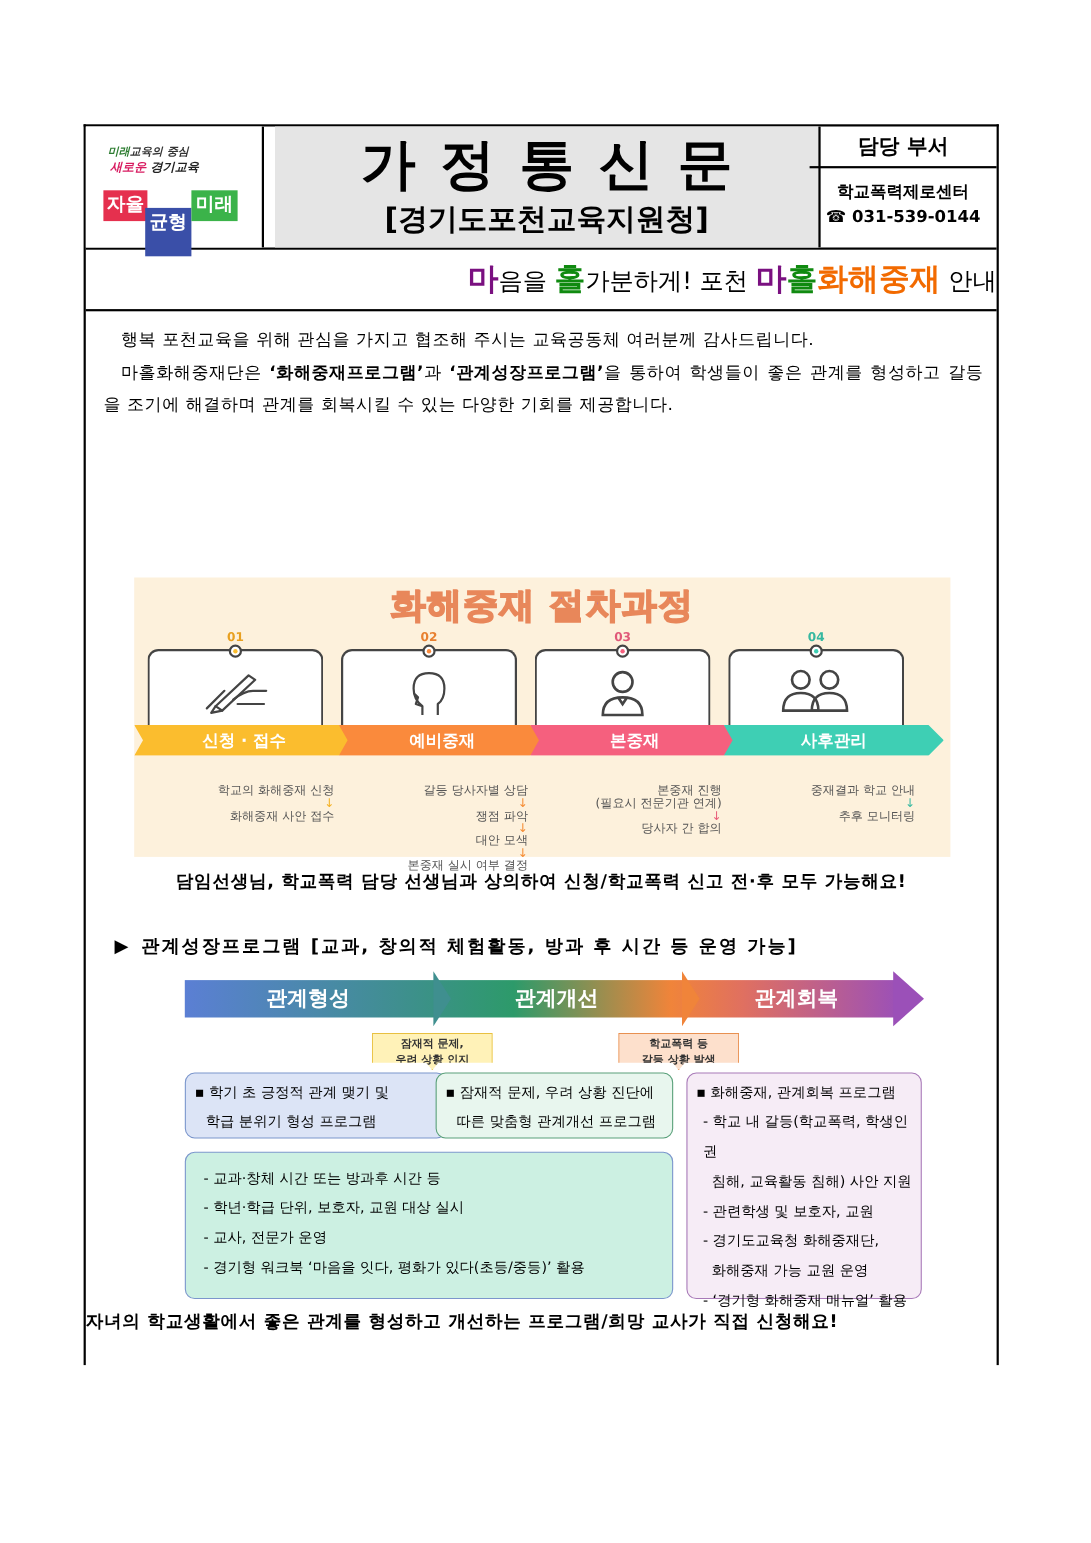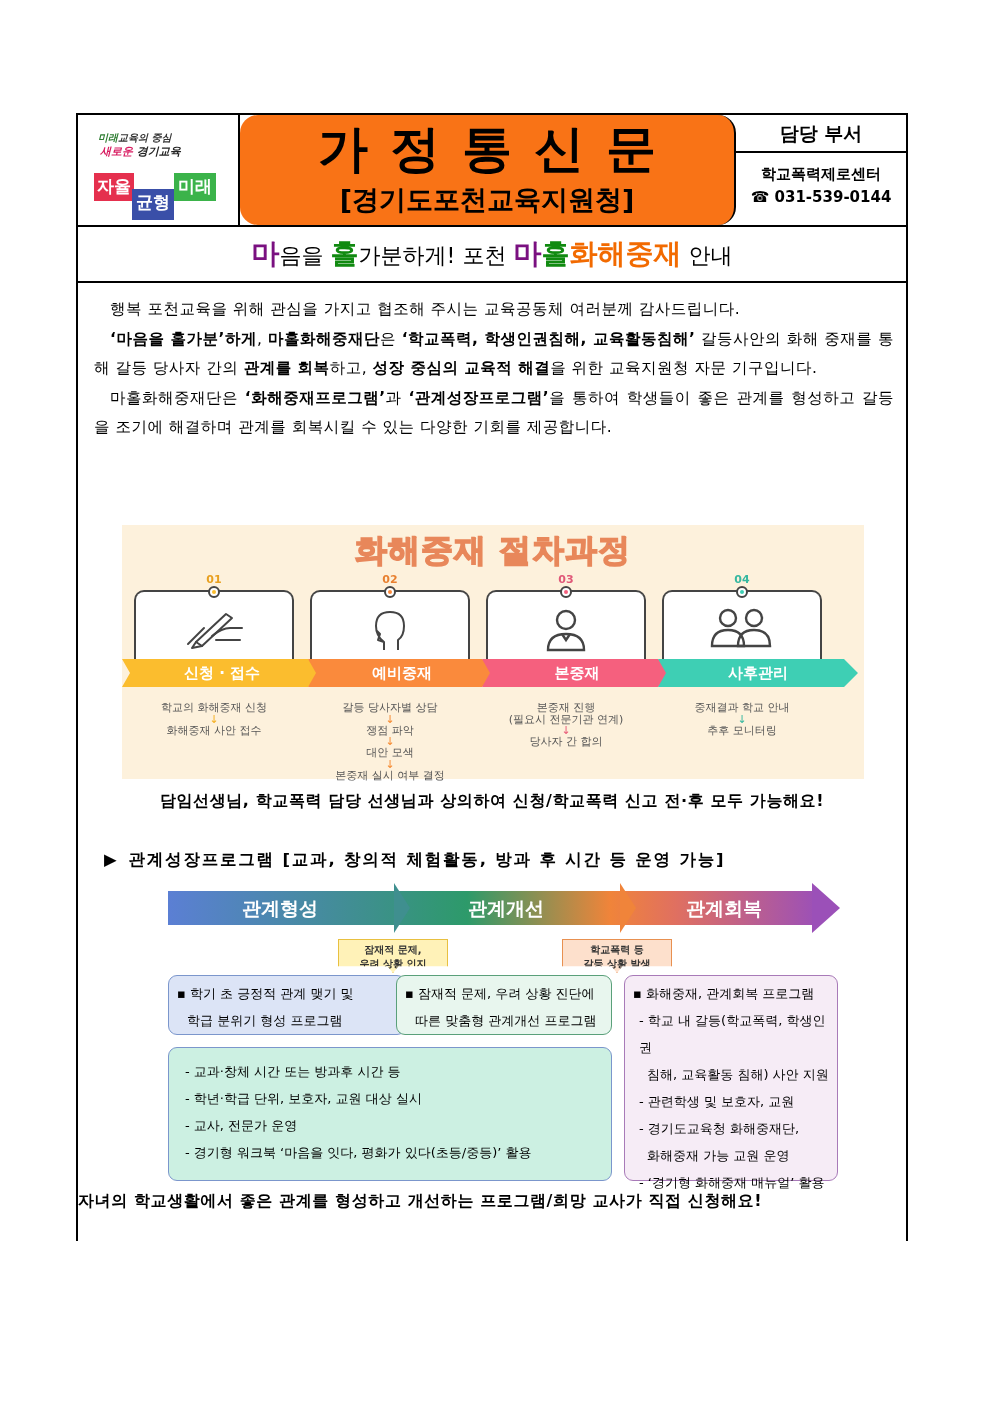--- a/index.html
+++ b/index.html
@@ -7,48 +7,48 @@
   .frame { position: absolute; left: 76px; top: 113px; width: 832px; height: 1128px; border-left: 2px solid #000; border-right: 2px solid #000; border-top: 2px solid #000; }
   .hdr { position: absolute; left: 0; top: 0; width: 828px; height: 112px; border-bottom: 2px solid #000; }
   .logo-cell { position: absolute; left: 0; top: 0; width: 162px; height: 110px; border-right: 2px solid #000; background: #fff; }
   .logo-line1 { position: absolute; left: 20px; top: 16px; font-size: 10px; font-weight: bold; font-style: italic; color: #333; }
   .logo-line1 .acc { color: #2e7d32; }
   .logo-line2 { position: absolute; left: 22px; top: 29px; font-size: 11px; font-weight: bold; font-style: italic; color: #d81b60; }
   .logo-line2 .blk { color: #222; }
   .logo-blocks { position: absolute; left: 16px; top: 54px; width: 124px; height: 50px; }
   .lb { position: absolute; color: #fff; font-weight: bold; font-size: 17px; text-align: center; line-height: 26px; }
   .lb1 { left: 0; top: 4px; width: 40px; height: 28px; background: #e5304e; }
-  .lb2 { left: 38px; top: 20px; width: 42px; height: 31px; background: #3a4fa8; }
+  .lb2 { left: 38px; top: 20px; width: 42px; height: 44px; background: #3a4fa8; }
   .lb3 { left: 80px; top: 4px; width: 42px; height: 28px; background: #3bb34a; }
-  .title-cell { position: absolute; left: 162px; top: 0; width: 496px; height: 110px; background: #f97316; border-right: 2px solid #000; text-align: center; border-radius: 18px; }
+  .title-cell { position: absolute; left: 172px; top: 0; width: 496px; height: 110px; background: #e5e5e5; border-right: 2px solid #000; text-align: center; }
   .title-main { font-size: 50px; font-weight: bold; letter-spacing: 22px; margin-top: 2px; line-height: 64px; padding-left: 22px; }
   .title-sub { font-size: 27px; font-weight: bold; line-height: 38px; }
   .dept-cell { position: absolute; left: 658px; top: 0; width: 170px; height: 110px; }
   .dept-label { height: 38px; border-bottom: 2px solid #000; text-align: center; font-size: 19px; font-weight: bold; line-height: 36px; }
   .dept-name { text-align: center; font-size: 15px; font-weight: bold; margin-top: 12px; }
   .dept-phone { text-align: center; font-size: 15px; font-weight: bold; margin-top: 4px; }
-  .banner { position: absolute; left: 0; top: 112px; width: 828px; height: 56px; border-bottom: 2px solid #000; text-align: center; font-size: 22px; line-height: 54px; }
+  .banner { position: absolute; left: 0; top: 112px; width: 828px; height: 56px; border-bottom: 2px solid #000; text-align: right; font-size: 22px; line-height: 54px; }
   .banner .big { font-size: 28px; font-weight: bold; }
   .banner .purple { color: #7a1080; }
   .banner .green { color: #108a10; }
   .banner .orange { color: #f26a00; }
   .intro { position: absolute; left: 16px; top: 180px; width: 800px; font-size: 15.5px; line-height: 29.5px; text-align: justify; letter-spacing: 0.5px; }
   .intro p { text-indent: 16px; }
   .sec-title { position: absolute; left: 26px; font-size: 16.5px; font-weight: bold; letter-spacing: 1.8px; }
   .sec-title .tri { display: inline-block; margin-right: 10px; }
   .proc { position: absolute; left: 44px; top: 410px; width: 742px; height: 254px; background: #fdf1dc; }
   .proc-title { position: absolute; left: 0; width: 742px; top: 4px; text-align: center; font-size: 32px; font-weight: bold; color: #8b5cf6; -webkit-text-stroke: 1.5px #e8875a; letter-spacing: 1px; }
   .step { position: absolute; top: 48px; width: 160px; }
   .step-num { text-align: center; font-size: 11px; font-weight: bold; }
   .step-box { position: relative; margin-top: 4px; height: 78px; border: 2px solid #444; border-bottom: none; border-radius: 10px 10px 0 0; background: #fff; }
   .step-dot { position: absolute; left: 72px; top: -6px; width: 12px; height: 12px; border-radius: 50%; border: 2px solid #444; background: #fff; }
   .step-dot::after { content: ""; position: absolute; left: 2px; top: 2px; width: 4px; height: 4px; border-radius: 50%; }
   .step-icon { position: absolute; left: 50%; top: 14px; transform: translateX(-50%); }
   .bar { position: absolute; top: 134px; height: 28px; color: #fff; font-weight: bold; font-size: 15px; text-align: center; line-height: 28px; clip-path: polygon(0 0, calc(100% - 14px) 0, 100% 50%, calc(100% - 14px) 100%, 0 100%, 8px 50%); }
-  .step-desc { position: absolute; top: 177px; width: 180px; text-align: center; font-size: 11px; line-height: 11.5px; color: #555; }
+  .step-desc { position: absolute; top: 188px; width: 180px; text-align: right; font-size: 11px; line-height: 11.5px; color: #555; }
   .step-desc .arr { font-size: 11px; line-height: 11px; }
   .note1 { position: absolute; left: 0; width: 828px; top: 676px; text-align: center; font-size: 16px; font-weight: bold; letter-spacing: 0.6px; }
   .grow-arrow { position: absolute; left: 90px; top: 768px; width: 672px; height: 48px; }
   .grow-arrow .band { position: absolute; left: 0; top: 8px; width: 650px; height: 34px; background: linear-gradient(90deg, #5b7fd4 0%, #3f8f8f 30%, #2d9a6a 46%, #f0843a 68%, #e07060 78%, #9b50b8 100%); }
   .grow-arrow .head { position: absolute; left: 644px; top: 0; width: 0; height: 0; border-top: 25px solid transparent; border-bottom: 25px solid transparent; border-left: 28px solid #9b50b8; }
   .grow-arrow .tip { position: absolute; top: 0; width: 0; height: 0; border-top: 25px solid transparent; border-bottom: 25px solid transparent; border-left: 16px solid; }
   .grow-label { position: absolute; top: 8px; height: 34px; line-height: 34px; color: #fff; font-weight: bold; font-size: 19px; text-align: center; width: 200px; }
   .callout { position: absolute; top: 824px; width: 110px; height: 34px; font-size: 10px; font-weight: bold; text-align: center; line-height: 14px; padding-top: 3px; clip-path: polygon(0 0, 100% 0, 100% 80%, 55% 80%, 50% 100%, 45% 80%, 0 80%); }
   .callout.y { background: #fff2b8; border: 1.5px solid #e8c040; color: #333; }
   .callout.o { background: #fde0cc; border: 1.5px solid #e89050; color: #333; }
@@ -87,21 +87,20 @@
       <div class="dept-phone"><span>☎</span> <span>031-539-0144</span></div>
     </div>
   </div>
 
   <div class="banner">
     <span class="big purple">마</span><span>음을 </span><span class="big green">홀</span><span>가분하게!  포천 </span><span class="big purple">마</span><span class="big green">홀</span><span class="big orange">화해중재</span><span> 안내</span>
   </div>
 
   <div class="intro">
     <p>행복 포천교육을 위해 관심을 가지고 협조해 주시는 교육공동체 여러분께 감사드립니다.</p>
-    <p><b>‘마음을 홀가분’하게</b><span>, </span><b>마홀화해중재단</b><span>은 </span><b>‘학교폭력, 학생인권침해, 교육활동침해’</b><span> 갈등사안의 화해 중재를 통해 갈등 당사자 간의 </span><b>관계를 회복</b><span>하고, </span><b>성장 중심의 교육적 해결</b><span>을 위한 교육지원청 자문 기구입니다.</span></p>
     <p><span>마홀화해중재단은 </span><b>‘화해중재프로그램’</b><span>과 </span><b>‘관계성장프로그램’</b><span>을 통하여 학생들이 좋은 관계를 형성하고 갈등을 조기에 해결하며 관계를 회복시킬 수 있는 다양한 기회를 제공합니다.</span></p>
   </div>
 
 
   <div class="proc">
     <div class="proc-title">화해중재 절차과정</div>
 
     <div class="step" style="left:12px;">
       <div class="step-num" style="color:#e8a020">01</div>
       <div class="step-box">

